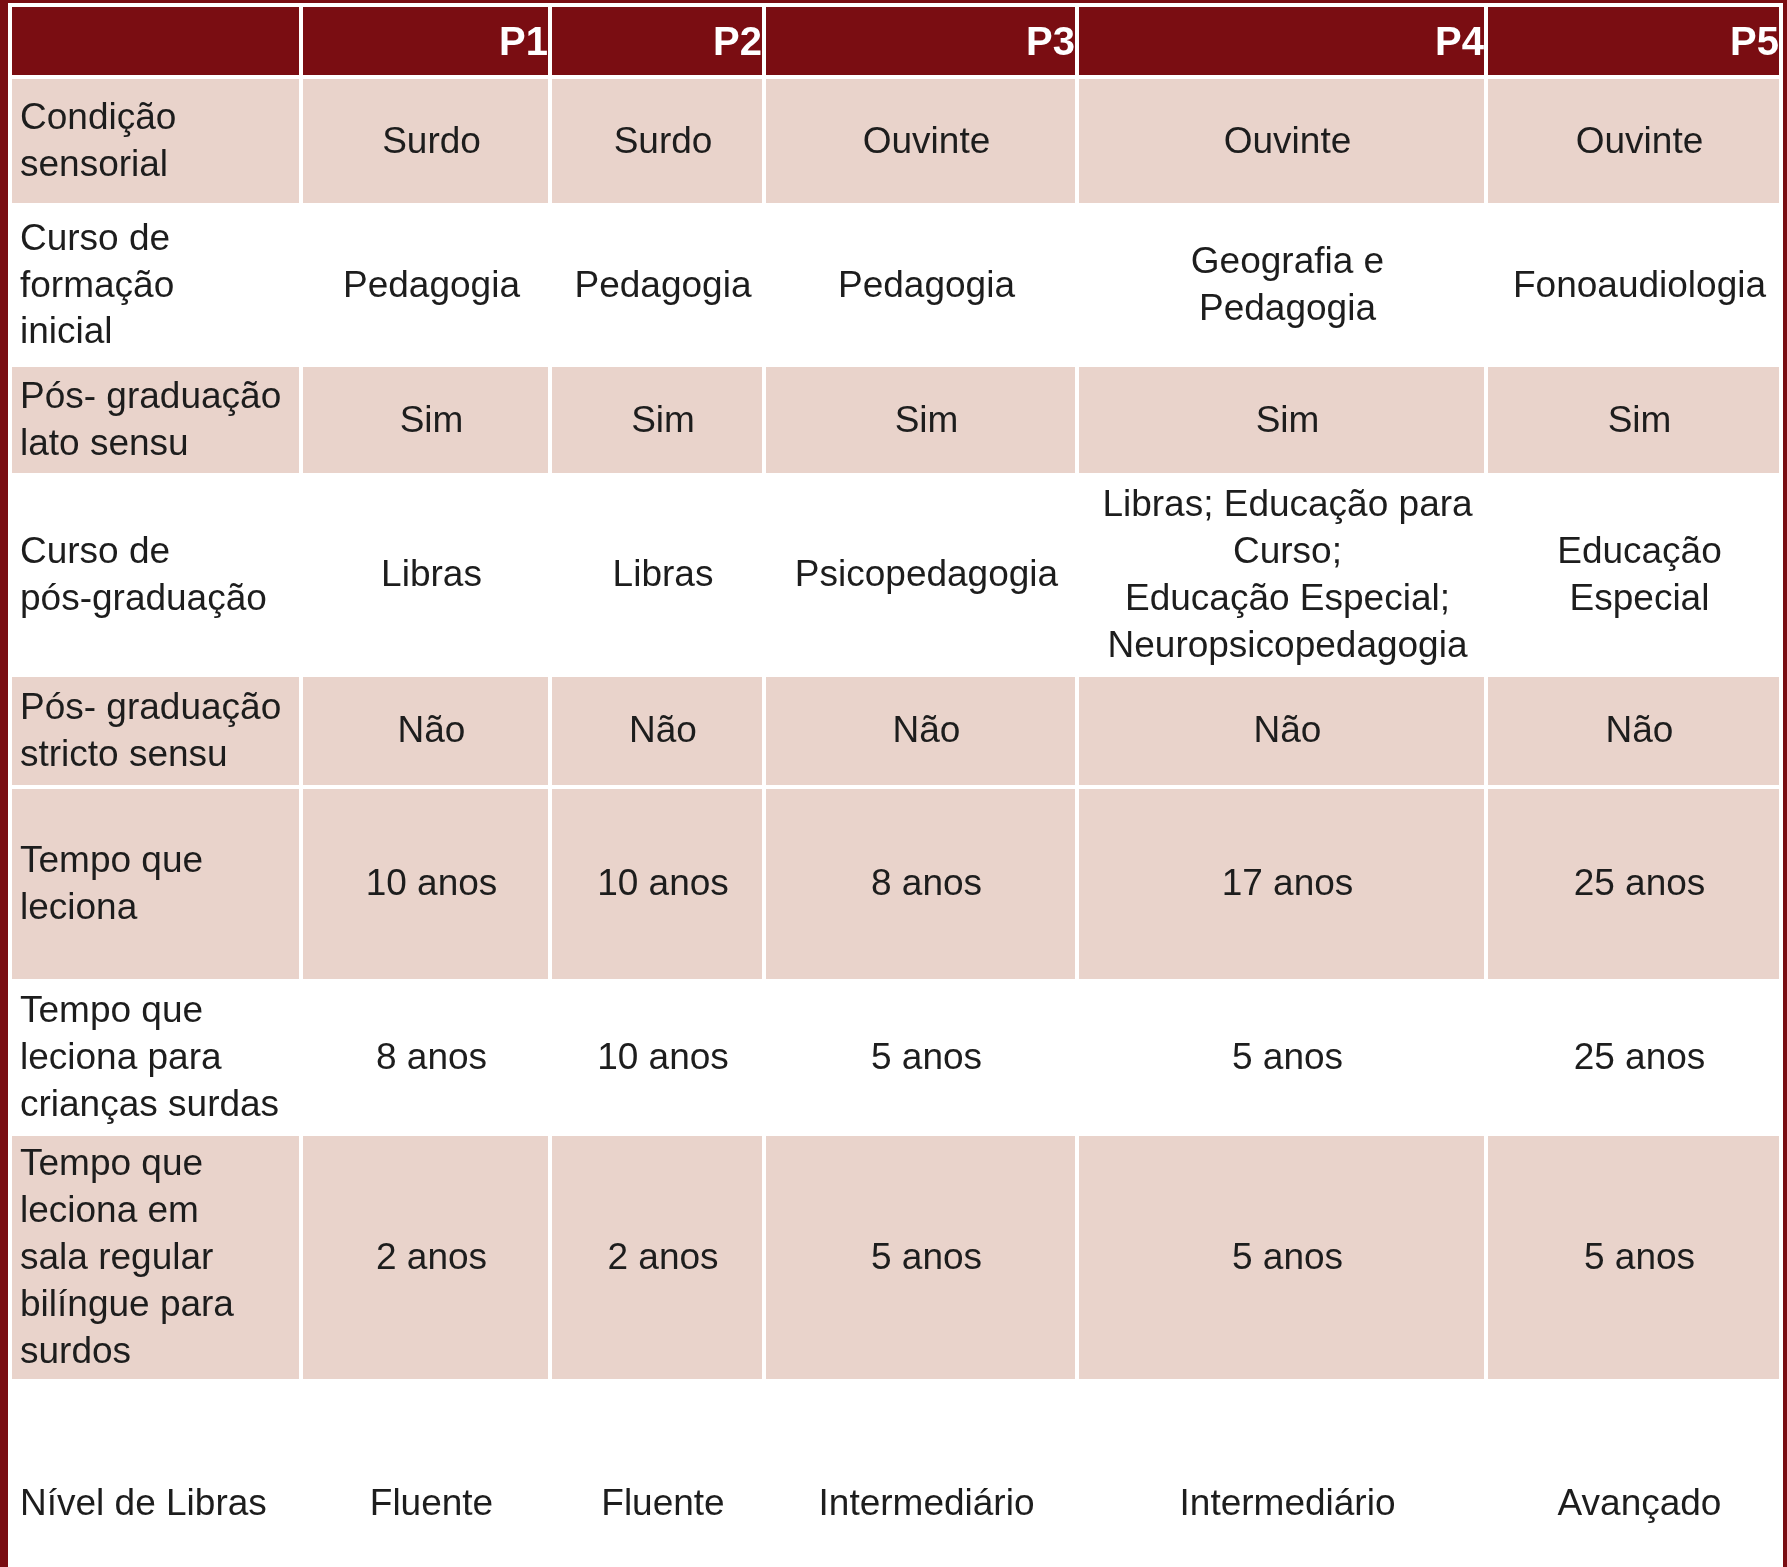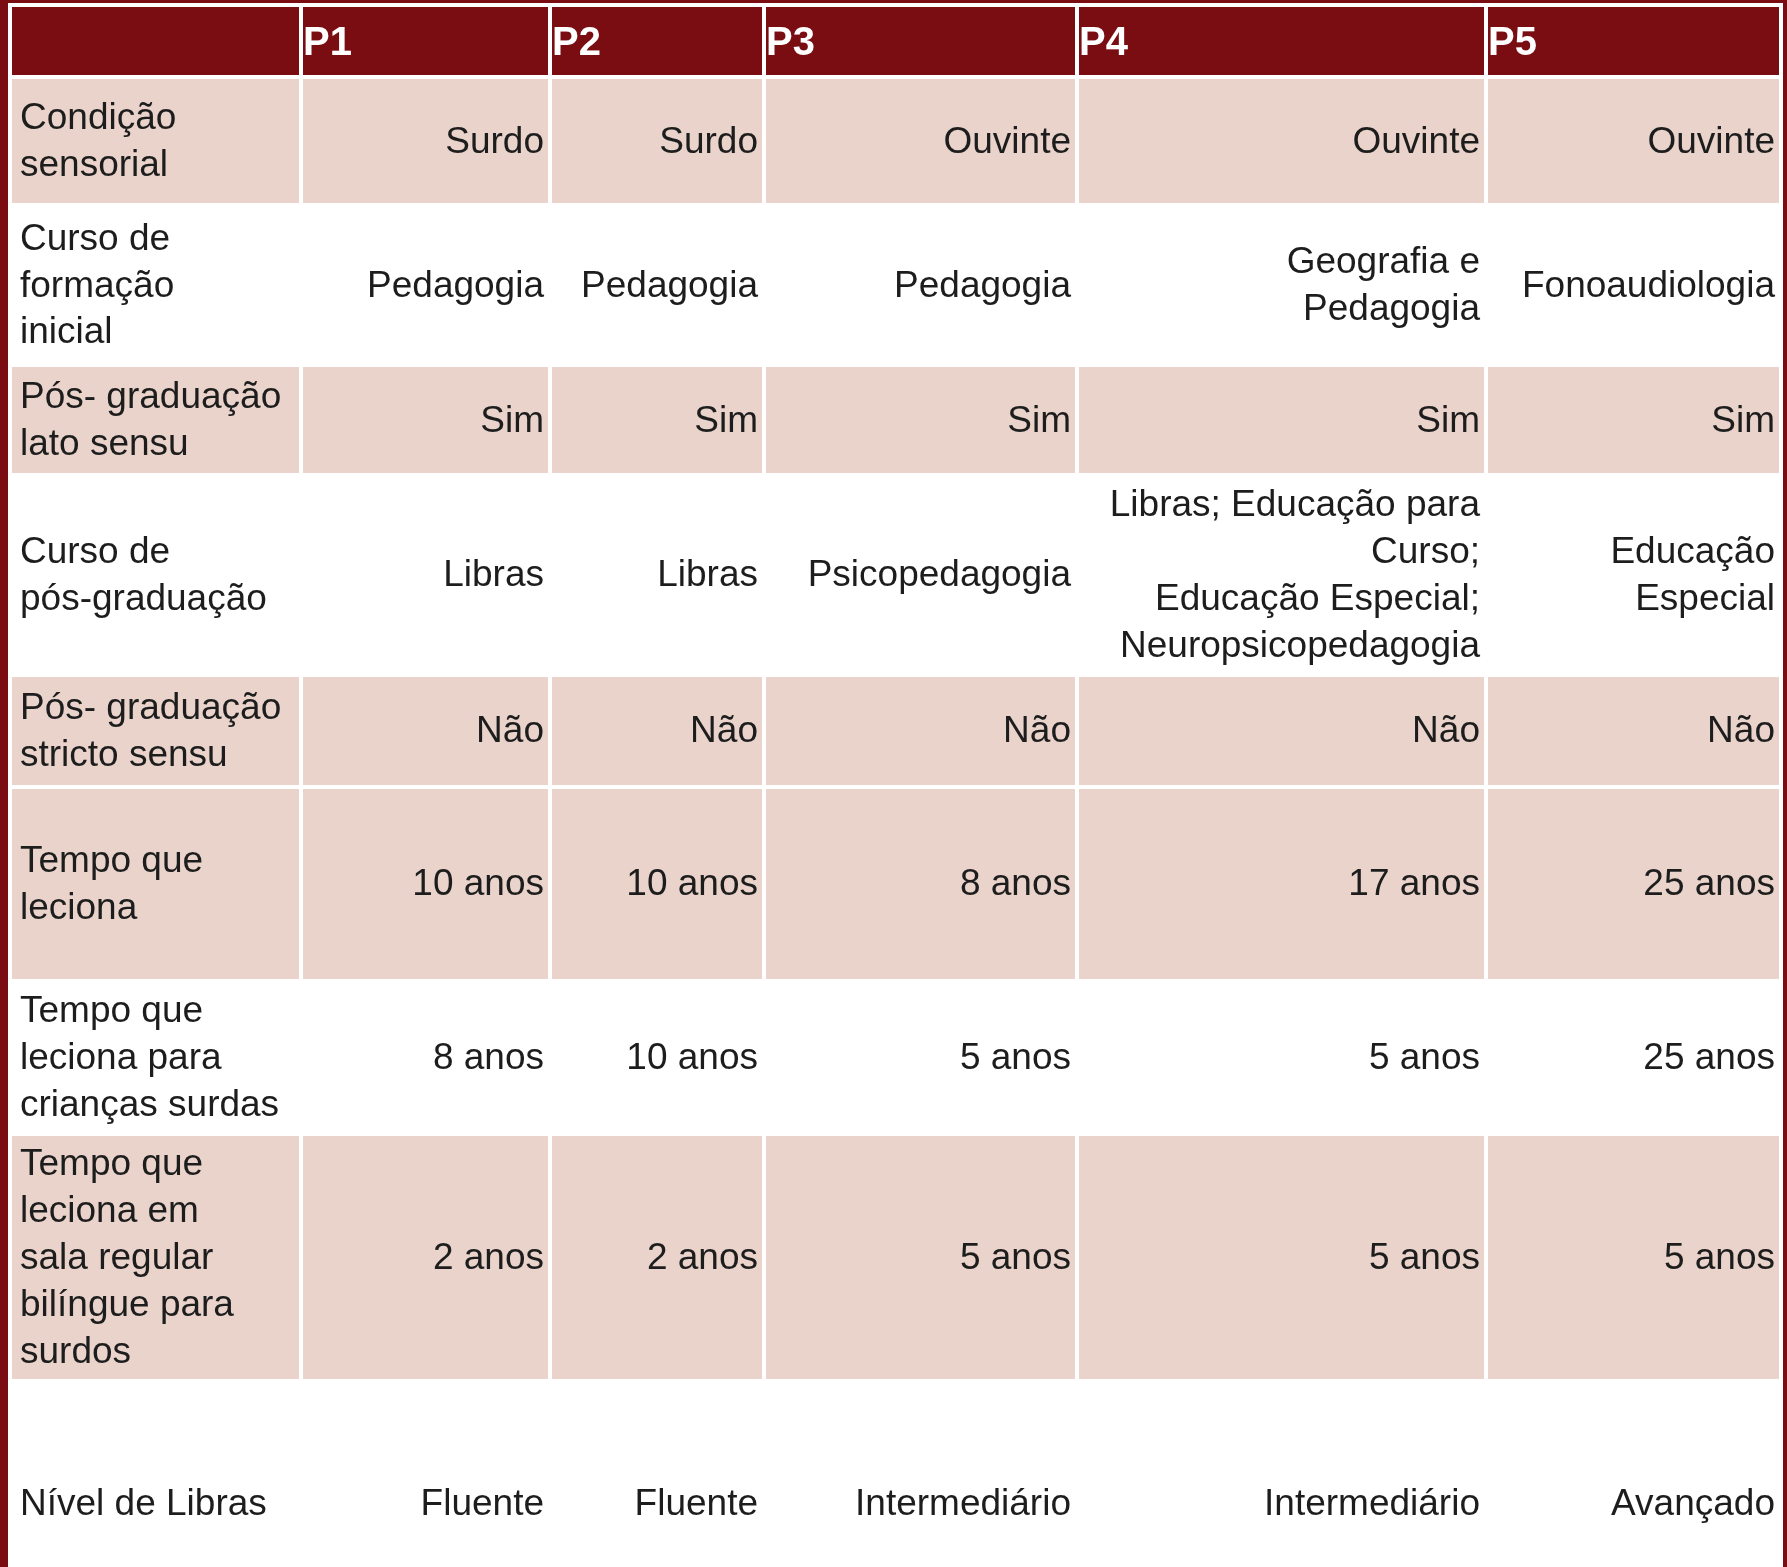--- a/index.html
+++ b/index.html
@@ -20,32 +20,32 @@
     border:4px solid #ffffff;
     vertical-align:middle;
     box-sizing:border-box;
   }
   thead tr{height:72px;}
   th{
     background:#7A0D12;
     color:#ffffff;
     font-size:40px;
     font-weight:bold;
-    text-align:left;
+    text-align:right;
     padding:0;
   }
   td{
     font-size:37px;
     color:#1d1d1d;
     line-height:1.27;
     white-space:pre-line;
     padding:4px 6px;
   }
   td.label{padding:4px 8px;}
-  td.value{text-align:right;padding-left:16px;padding-right:4px;}
+  td.value{text-align:center;padding-left:16px;padding-right:4px;}
   tbody tr.band td{background:#E9D3CB;}
   
   tbody tr:nth-child(1){height:128px;}
   tbody tr:nth-child(2){height:160px;}
   tbody tr:nth-child(3){height:110px;}
   tbody tr:nth-child(4){height:198px;}
   tbody tr:nth-child(5){height:112px;}
   tbody tr:nth-child(6){height:194px;}
   tbody tr:nth-child(7){height:112px;}
   tbody tr:nth-child(8){height:152px;}

